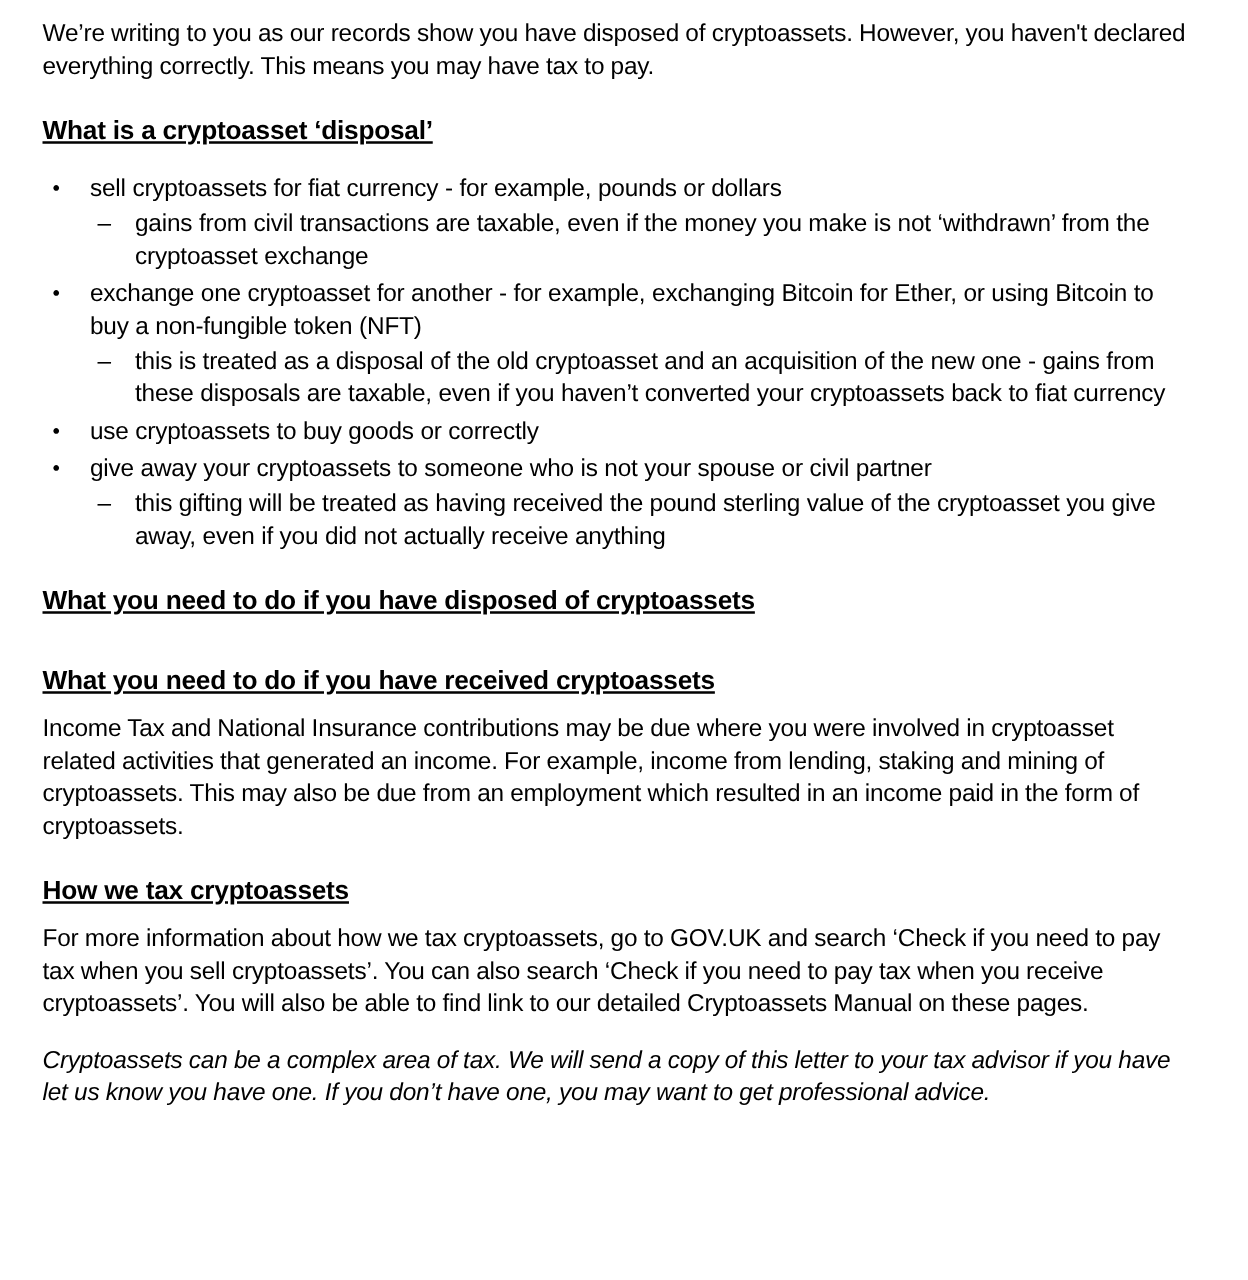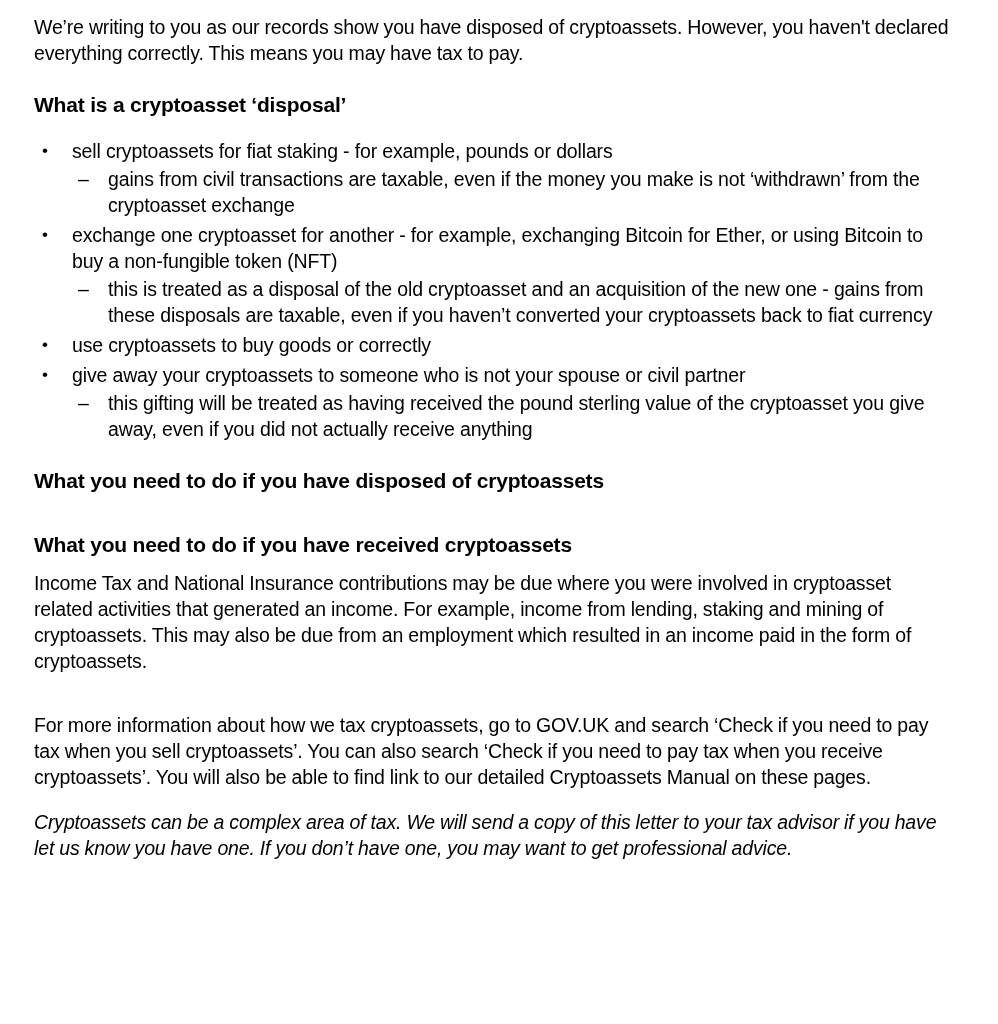--- a/index.html
+++ b/index.html
@@ -35,20 +35,21 @@
     margin-top: 19px;
     font-style: italic;
   }
   h2.heading {
     font-size: 21px;
     line-height: 26px;
     font-weight: bold;
     margin: 0;
     letter-spacing: -0.2px;
     font-stretch: condensed;
+    text-decoration: underline;
   }
   .sp-after-intro { height: 26px; }
   .sp-heading-to-text { height: 12px; }
   .sp-before-heading { height: 26px; }
   .sp-list-to-heading { height: 24px; }
 
   ul.bullets {
     list-style: none;
     margin: 8px 0 0 0;
     padding: 0;
@@ -102,21 +103,21 @@
 
   <h2 class="heading">What is a cryptoasset ‘disposal’</h2>
 
   <div class="sp-heading-to-text"></div>
 
 
   <ul class="bullets">
 
     <li class="bullet">
       <span class="marker">•</span>
-      <span class="bullet-text">sell cryptoassets for fiat staking - for example, pounds or dollars</span>
+      <span class="bullet-text">sell cryptoassets for fiat currency - for example, pounds or dollars</span>
       <ul class="subbullets">
         <li class="subbullet">
           <span class="marker">–</span>
           <span class="subbullet-text">gains from civil transactions are taxable, even if the money you make is not ‘withdrawn’ from the cryptoasset exchange</span>
         </li>
       </ul>
     </li>
 
     <li class="bullet">
       <span class="marker">•</span>
@@ -157,20 +158,21 @@
   <div class="sp-before-heading"></div>
 
   <h2 class="heading">What you need to do if you have received cryptoassets</h2>
 
   <div class="sp-heading-to-text"></div>
 
   <p class="para">Income Tax and National Insurance contributions may be due where you were involved in cryptoasset related activities that generated an income. For example, income from lending, staking and mining of cryptoassets. This may also be due from an employment which resulted in an income paid in the form of cryptoassets.</p>
 
   <div class="sp-before-heading"></div>
 
+  <h2 class="heading">How we tax cryptoassets</h2>
 
   <div class="sp-heading-to-text"></div>
 
   <p class="para">For more information about how we tax cryptoassets, go to GOV.UK and search ‘Check if you need to pay tax when you sell cryptoassets’. You can also search ‘Check if you need to pay tax when you receive cryptoassets’. You will also be able to find link to our detailed Cryptoassets Manual on these pages.</p>
 
   <p class="para">Cryptoassets can be a complex area of tax. We will send a copy of this letter to your tax advisor if you have let us know you have one. If you don’t have one, you may want to get professional advice.</p>
 
 </div>
 
 </body></html>

